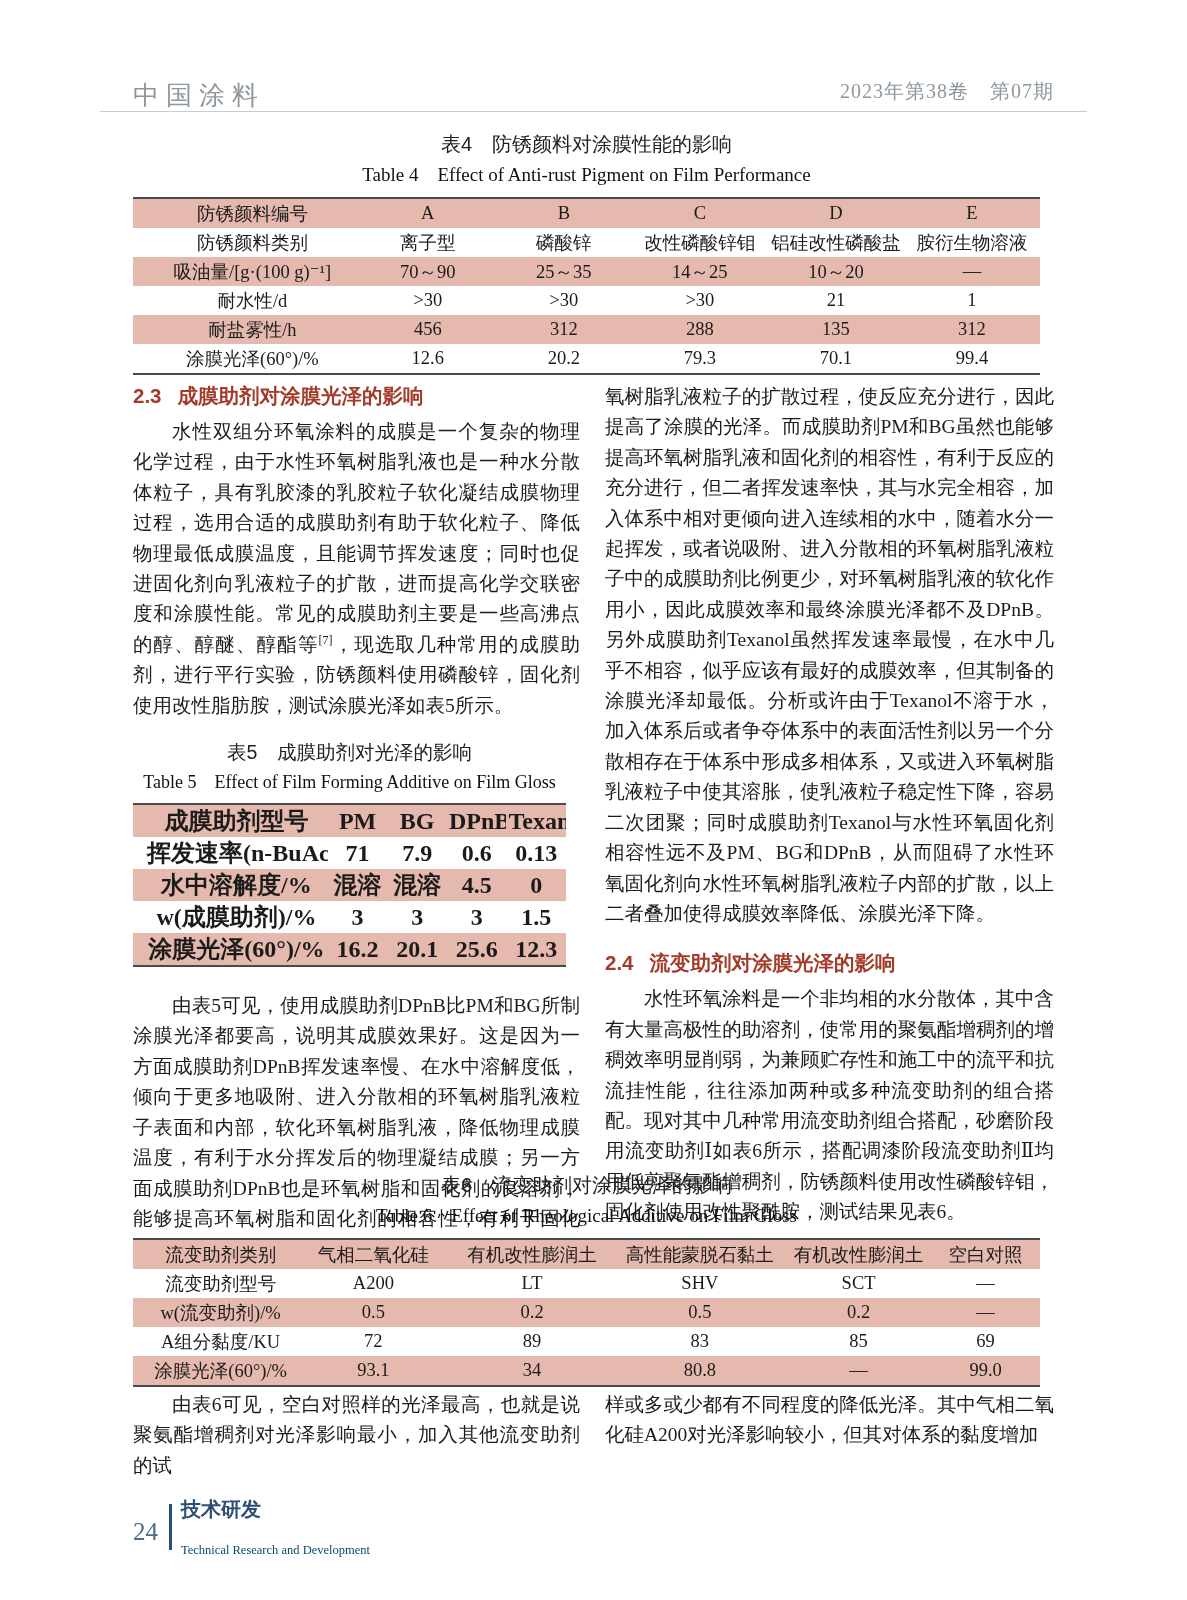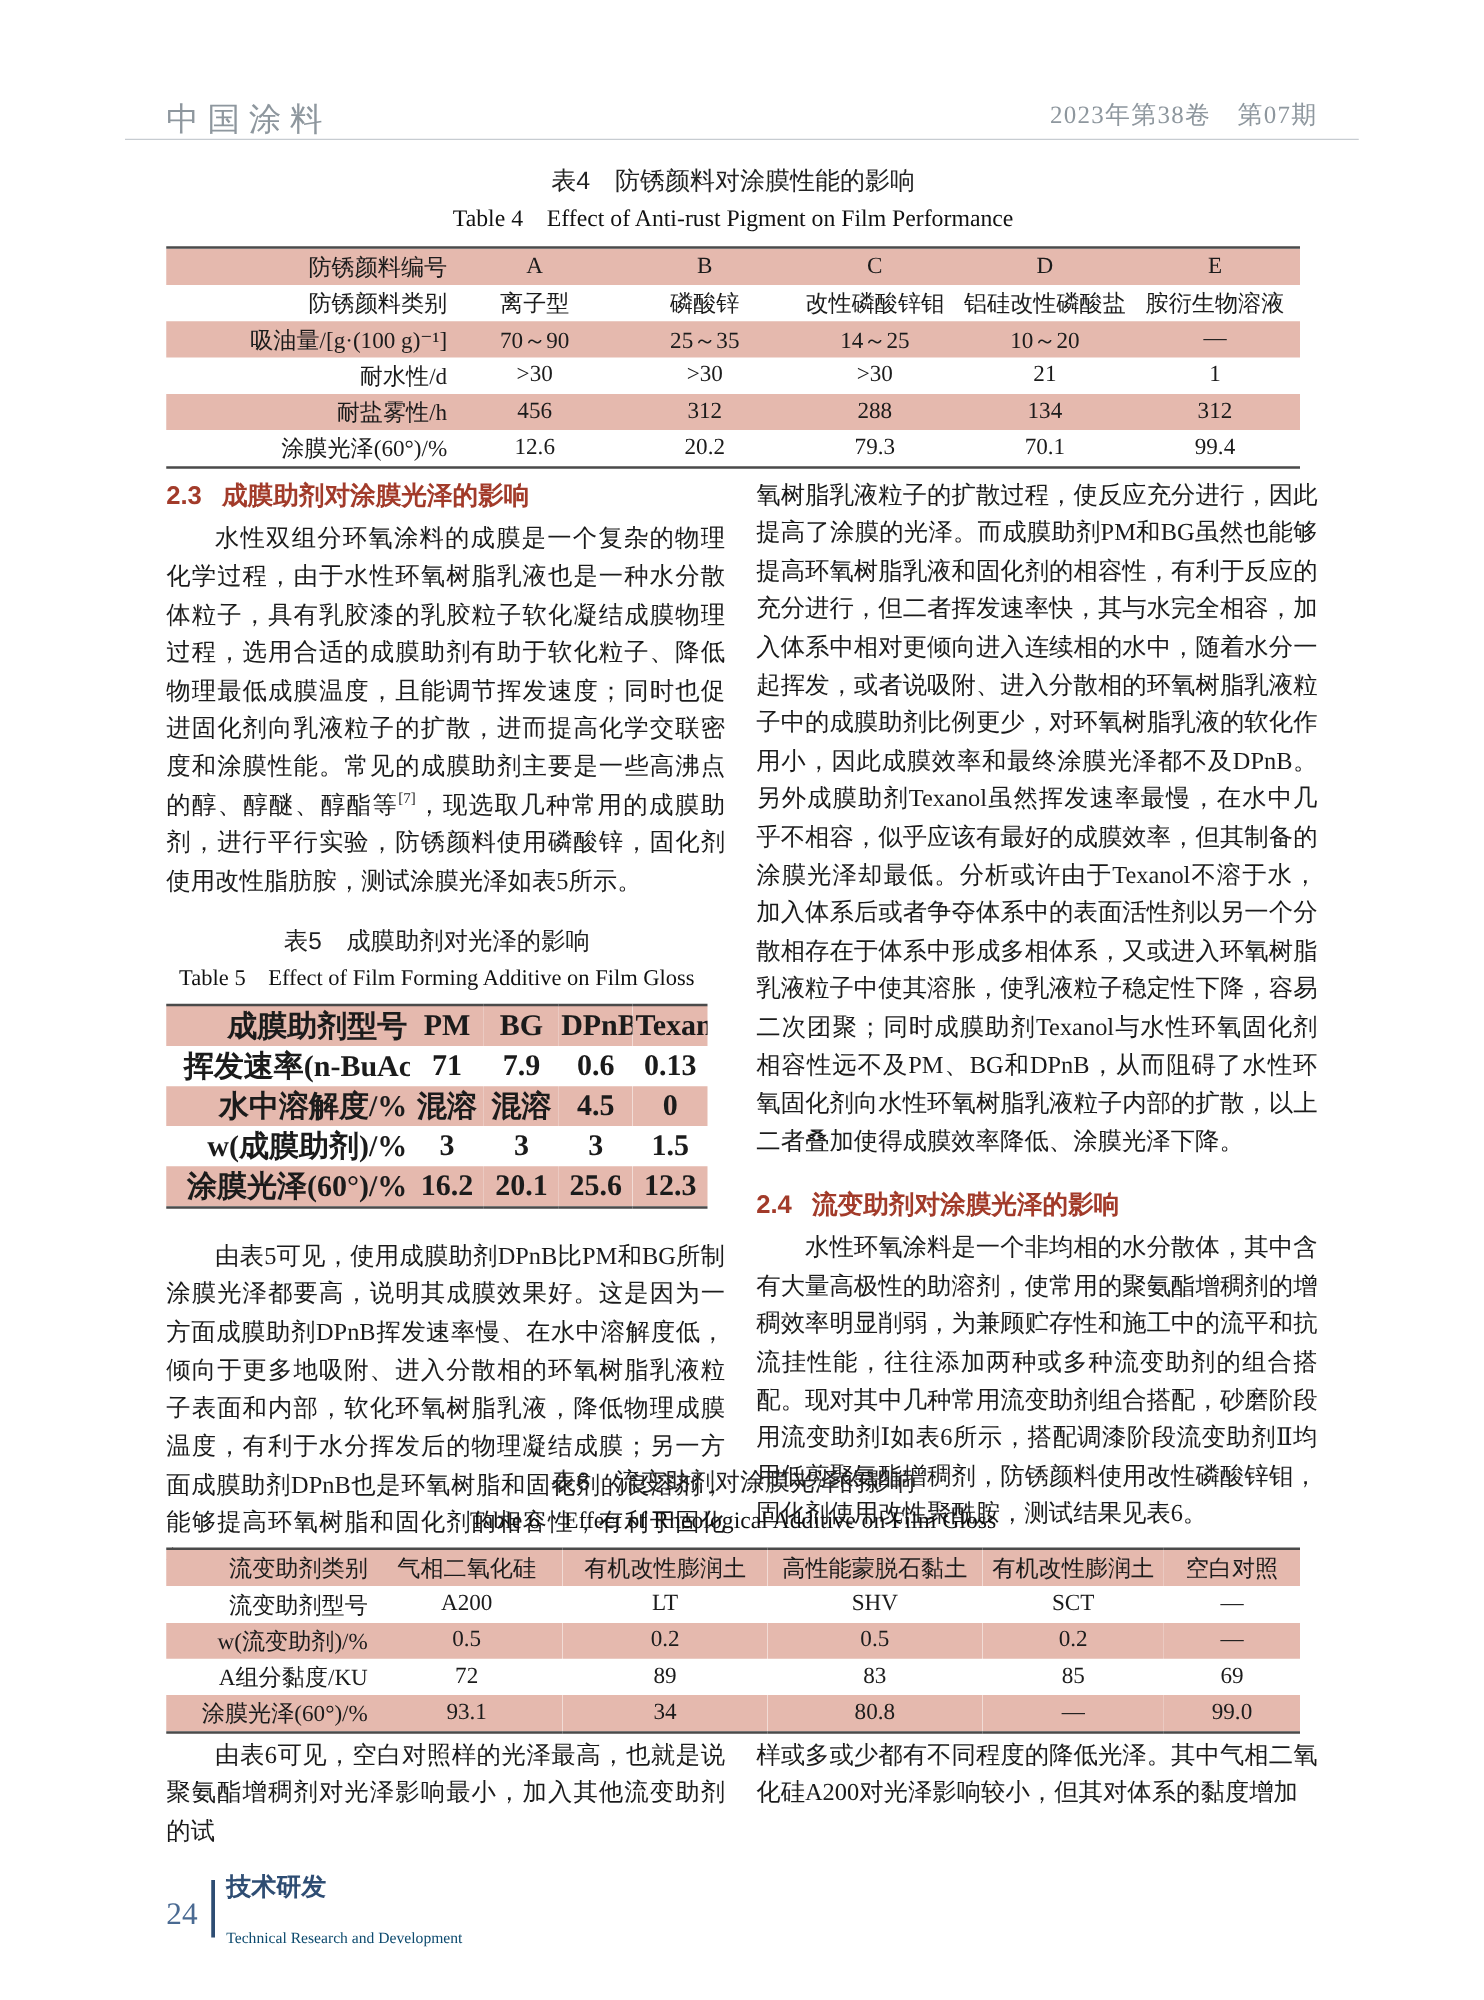--- a/index.html
+++ b/index.html
@@ -18,21 +18,21 @@
   
   .tblock { position:absolute; text-align:center; }
   .t4block { left:133px; top:131px; width:907px; }
   .t6block { left:133px; top:1172px; width:907px; }
   .tbl-title-cn { font-family:"Liberation Sans","DejaVu Sans",sans-serif; font-weight:normal; font-size:20px; color:#222; }
   .tbl-title-en { font-weight:normal; font-size:19px; margin-top:4px; color:#111; }
   .datatable { border-collapse:collapse; table-layout:fixed; width:100%; margin-top:9px;
                border-top:2px solid #4a4a4a; border-bottom:2px solid #4a4a4a; }
   .datatable td { height:29px; font-size:18.5px; text-align:center; padding:0 2px;
                   white-space:nowrap; overflow:hidden; color:#1b1b1b; }
-  .datatable td:first-child { text-align:right; padding-left:14px; }
+  .datatable td:first-child { text-align:center; padding-left:14px; }
   .datatable tr:nth-child(odd) { background:#e5b9ae; }
 
   
   .col { position:absolute; top:382px; }
   .col.left  { left:133px; width:447px; }
   .col.right { left:605px; width:449px; }
   .para { font-size:19.5px; line-height:30.4px; text-align:justify; margin:0; }
   .indent { text-indent:2em; }
   .para sup { font-size:12px; line-height:0; }
   .sec-head { font-family:"Liberation Sans","DejaVu Sans",sans-serif; font-weight:bold;
@@ -111,21 +111,21 @@
             <td>&gt;30</td>
             <td>&gt;30</td>
             <td>21</td>
             <td>1</td>
           </tr>
           <tr>
             <td>耐盐雾性/h</td>
             <td>456</td>
             <td>312</td>
             <td>288</td>
-            <td>134</td>
+            <td>135</td>
             <td>312</td>
           </tr>
           <tr>
             <td>涂膜光泽(60°)/%</td>
             <td>12.6</td>
             <td>20.2</td>
             <td>79.3</td>
             <td>70.1</td>
             <td>99.4</td>
           </tr>

